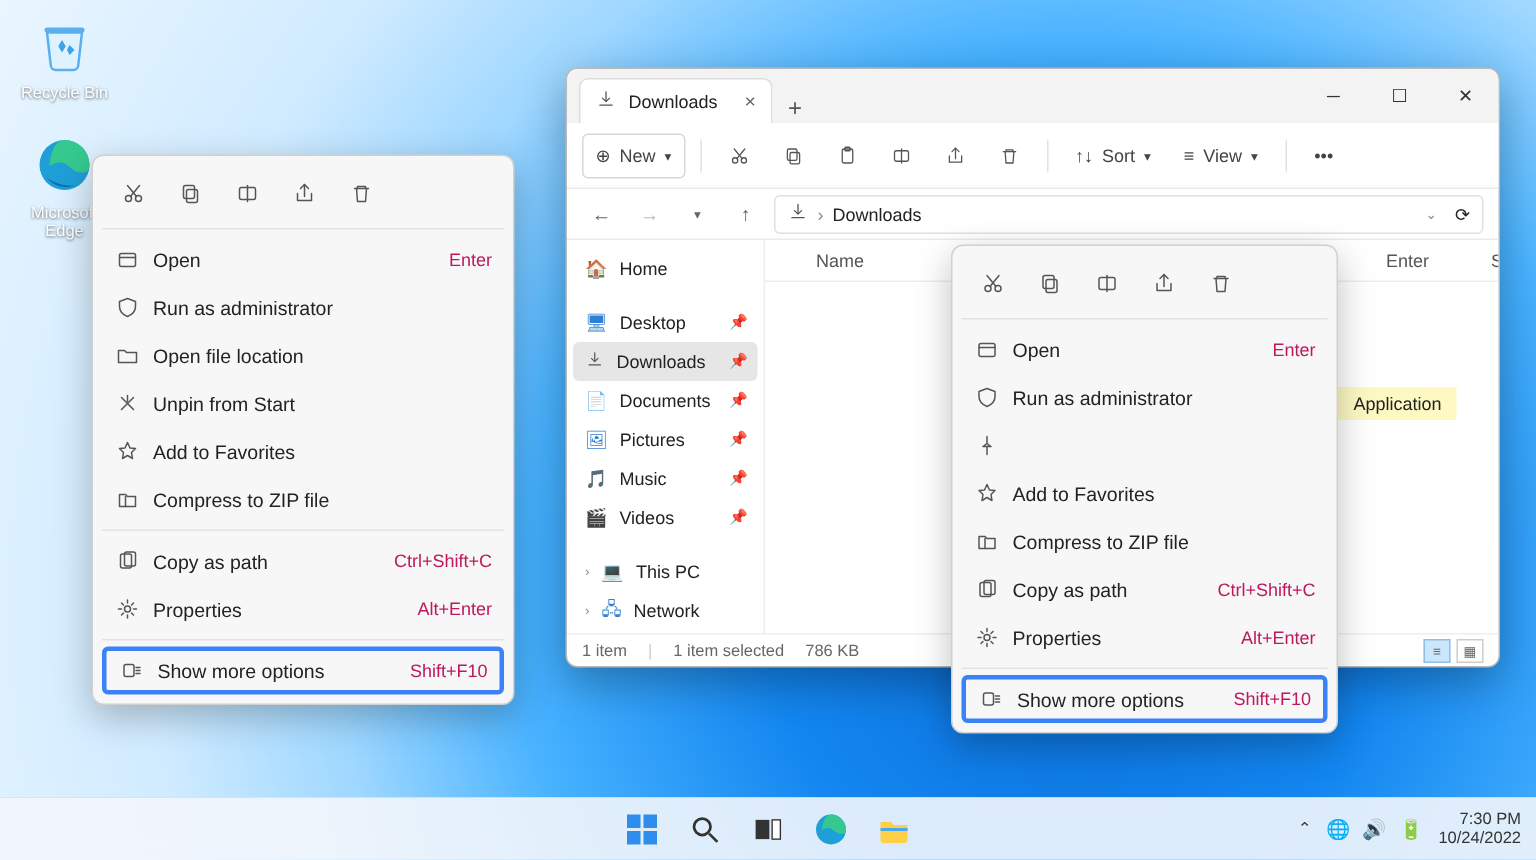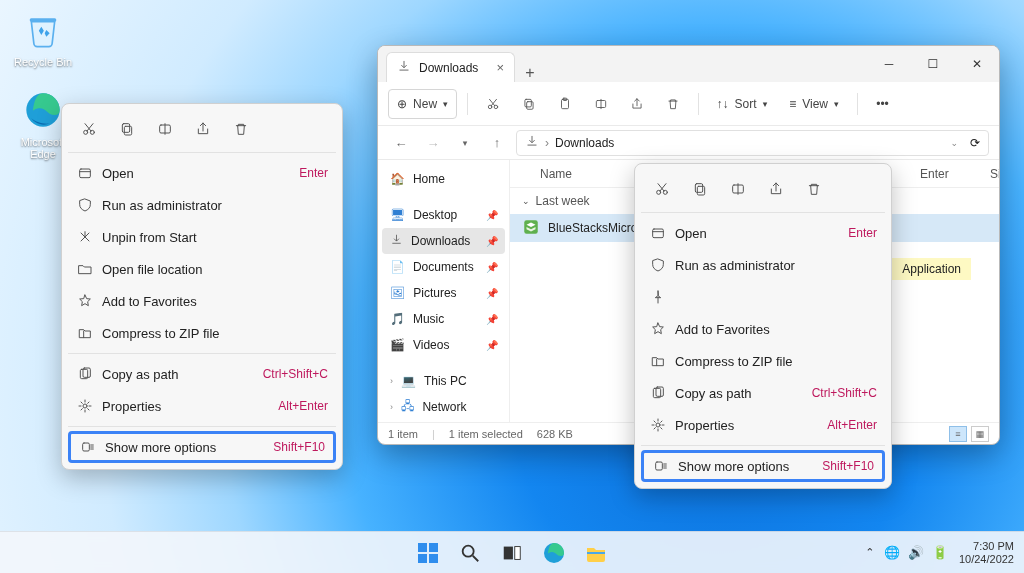--- a/index.html
+++ b/index.html
@@ -41,21 +41,21 @@
   .crumb { flex: 1; height: 26px; border: 1px solid #e0e0e0; border-radius: 4px; display: flex; align-items: center; padding: 0 8px; font-size: 12px; gap: 6px; }
   .search { width: 200px; height: 26px; border: 1px solid #e0e0e0; border-radius: 4px; font-size: 12px; padding: 0 8px; color: #888; display: flex; align-items: center; }
 
   .ex-body { flex: 1; display: flex; min-height: 0; }
   .sidebar { width: 132px; border-right: 1px solid #eee; padding: 6px 4px; overflow: hidden; }
   .sb-item { display: flex; align-items: center; gap: 8px; height: 26px; padding: 0 8px; font-size: 12px; border-radius: 4px; position: relative; }
   .sb-item.sel { background: #e6e6e6; }
   .sb-item .pin { position: absolute; right: 6px; color: #999; font-size: 10px; }
   .sb-sep { height: 10px; }
 
-  .content { flex: 1; display: flex; flex-direction: column; overflow: hidden; }
+  .content { flex: 1; display: flex; flex-direction: row; overflow: hidden; }
   .col-hdr { height: 28px; display: flex; align-items: center; font-size: 12px; color: #555; border-bottom: 1px solid #eee; }
   .col-hdr span { padding: 0 10px; }
   .grp { font-size: 12px; color: #555; padding: 6px 12px; display: flex; align-items: center; gap: 6px; }
   .file-row { height: 28px; display: flex; align-items: center; font-size: 12px; padding-left: 12px; background: #d6e8f7; gap: 8px; }
   .file-row .fname { flex: 0 0 118px; white-space: nowrap; overflow: hidden; }
 
   .status { height: 22px; border-top: 1px solid #eee; display: flex; align-items: center; font-size: 11px; color: #666; padding: 0 10px; gap: 14px; position: relative; }
   .status .view-icons { position: absolute; right: 10px; display: flex; gap: 4px; }
   .status .view-icons div { width: 18px; height: 16px; border: 1px solid #ccc; display:flex; align-items:center; justify-content:center; font-size:9px; }
   .status .view-icons .sel { background: #cde6fb; border-color:#8fbfe8; }
@@ -148,33 +148,33 @@
       <span class="mi-ic">
         <svg class="si" viewBox="0 0 24 24">
           <path d="M12 3l8 3v5c0 5-3 8-8 10-5-2-8-5-8-10V6z"></path>
         </svg>
       </span>
       <span class="mi-txt">Run as administrator</span>
     </div>
   <div class="item">
       <span class="mi-ic">
         <svg class="si" viewBox="0 0 24 24">
+          <path d="M3 7h6l2 2h10v10H3z"></path>
+        </svg>
+      </span>
+      <span class="mi-txt">Open file location</span>
+    </div>
+  <div class="item">
+      <span class="mi-ic">
+        <svg class="si" viewBox="0 0 24 24">
           <path d="M6 6l12 12M6 18L18 6"></path>
           <path d="M12 4v6"></path>
         </svg>
       </span>
       <span class="mi-txt">Unpin from Start</span>
-    </div>
-  <div class="item">
-      <span class="mi-ic">
-        <svg class="si" viewBox="0 0 24 24">
-          <path d="M3 7h6l2 2h10v10H3z"></path>
-        </svg>
-      </span>
-      <span class="mi-txt">Open file location</span>
     </div>
   <div class="item">
       <span class="mi-ic">
         <svg class="si" viewBox="0 0 24 24">
           <path d="M12 3l2.5 5.5L20 9l-4 4 1 6-5-3-5 3 1-6-4-4 5.5-.5z"></path>
         </svg>
       </span>
       <span class="mi-txt">Add to Favorites</span>
     </div>
   <div class="item">
@@ -394,21 +394,21 @@
         <span class="fname">BlueStacksMicroInstalle</span>
       </div>
       <div style="position:absolute; right:28px; top:212px; font-size:12px; background:#fef9c3; padding:4px 10px;">Application</div>
     </div>
   </div>
 
   <div class="status">
     <span>1 item</span>
     <span style="color:#ccc">|</span>
     <span>1 item selected</span>
-    <span>628 KB</span>
+    <span>786 KB</span>
     <div class="view-icons">
       <div class="sel">≡</div>
       <div>▦</div>
     </div>
   </div>
 </div>
 
 <div class="ctx" style="left:634px; top:163px; width:258px;">
   <div class="icon-row">
     <div class="ic">

